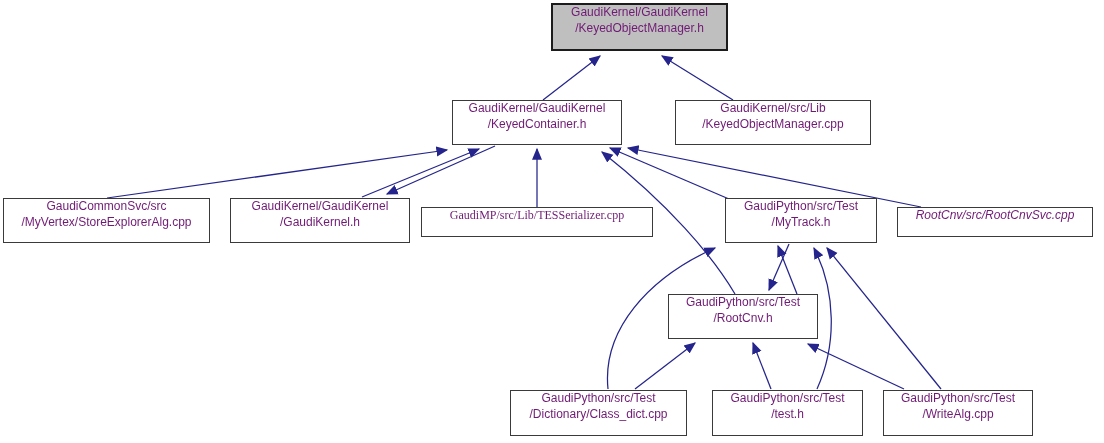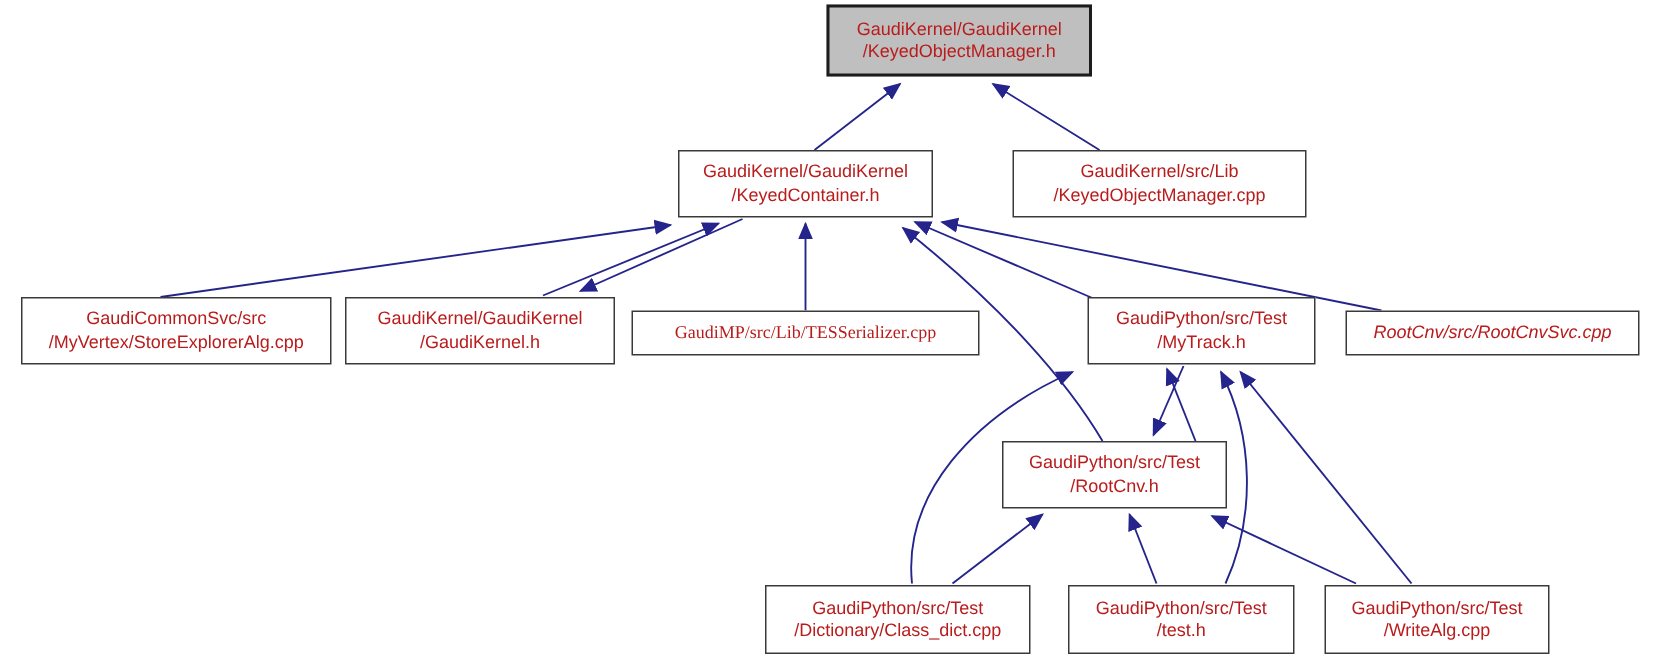--- a/index.html
+++ b/index.html
@@ -1,22 +1,22 @@
 <!DOCTYPE html>
 <html><head>
 <meta charset="utf-8">
 <style>
   html,body{margin:0;padding:0;background:#ffffff;}
   #canvas{position:relative;width:1104px;height:443px;background:#ffffff;overflow:hidden;
           font-family:"Liberation Sans", sans-serif;}
   #edge-layer{position:absolute;left:0;top:0;width:1104px;height:443px;z-index:1;}
   .node{position:absolute;z-index:2;box-sizing:border-box;background:#ffffff;
         border:1.4px solid #3a3a3a;display:flex;flex-direction:column;
-        align-items:center;justify-content:center;text-align:center;
-        font-size:12px;line-height:15.5px;color:#b91c1c;white-space:nowrap;cursor:pointer;}
+        align-items:center;text-align:center;
+        font-size:12px;line-height:15.5px;color:#701a75;white-space:nowrap;cursor:pointer;}
   .node.hl{background:#bfbfbf;border:2px solid #1c1c1c;}
   .edge{stroke:#24248c;stroke-width:1.25;fill:none;}
 </style>
 </head>
 <body>
 
 <div id="canvas">
 
   <svg id="edge-layer" width="1104" height="443" viewBox="0 0 1104 443" xmlns="http://www.w3.org/2000/svg">
     <defs>
@@ -51,21 +51,21 @@
   <div class="node" style="left:452px;top:100px;width:170px;height:45px;">
     <span>GaudiKernel/GaudiKernel</span>
     <span>/KeyedContainer.h</span>
   </div>
 
   <div class="node" style="left:675px;top:100px;width:196px;height:45px;">
     <span>GaudiKernel/src/Lib</span>
     <span>/KeyedObjectManager.cpp</span>
   </div>
 
-  <div class="node" style="left:14px;top:198px;width:207px;height:45px;">
+  <div class="node" style="left:3px;top:198px;width:207px;height:45px;">
     <span>GaudiCommonSvc/src</span>
     <span>/MyVertex/StoreExplorerAlg.cpp</span>
   </div>
 
   <div class="node" style="left:230px;top:198px;width:180px;height:45px;">
     <span>GaudiKernel/GaudiKernel</span>
     <span>/GaudiKernel.h</span>
   </div>
 
   <div class="node" style="left:421px;top:207px;width:232px;height:30px;font-family:Liberation Serif, serif;">

